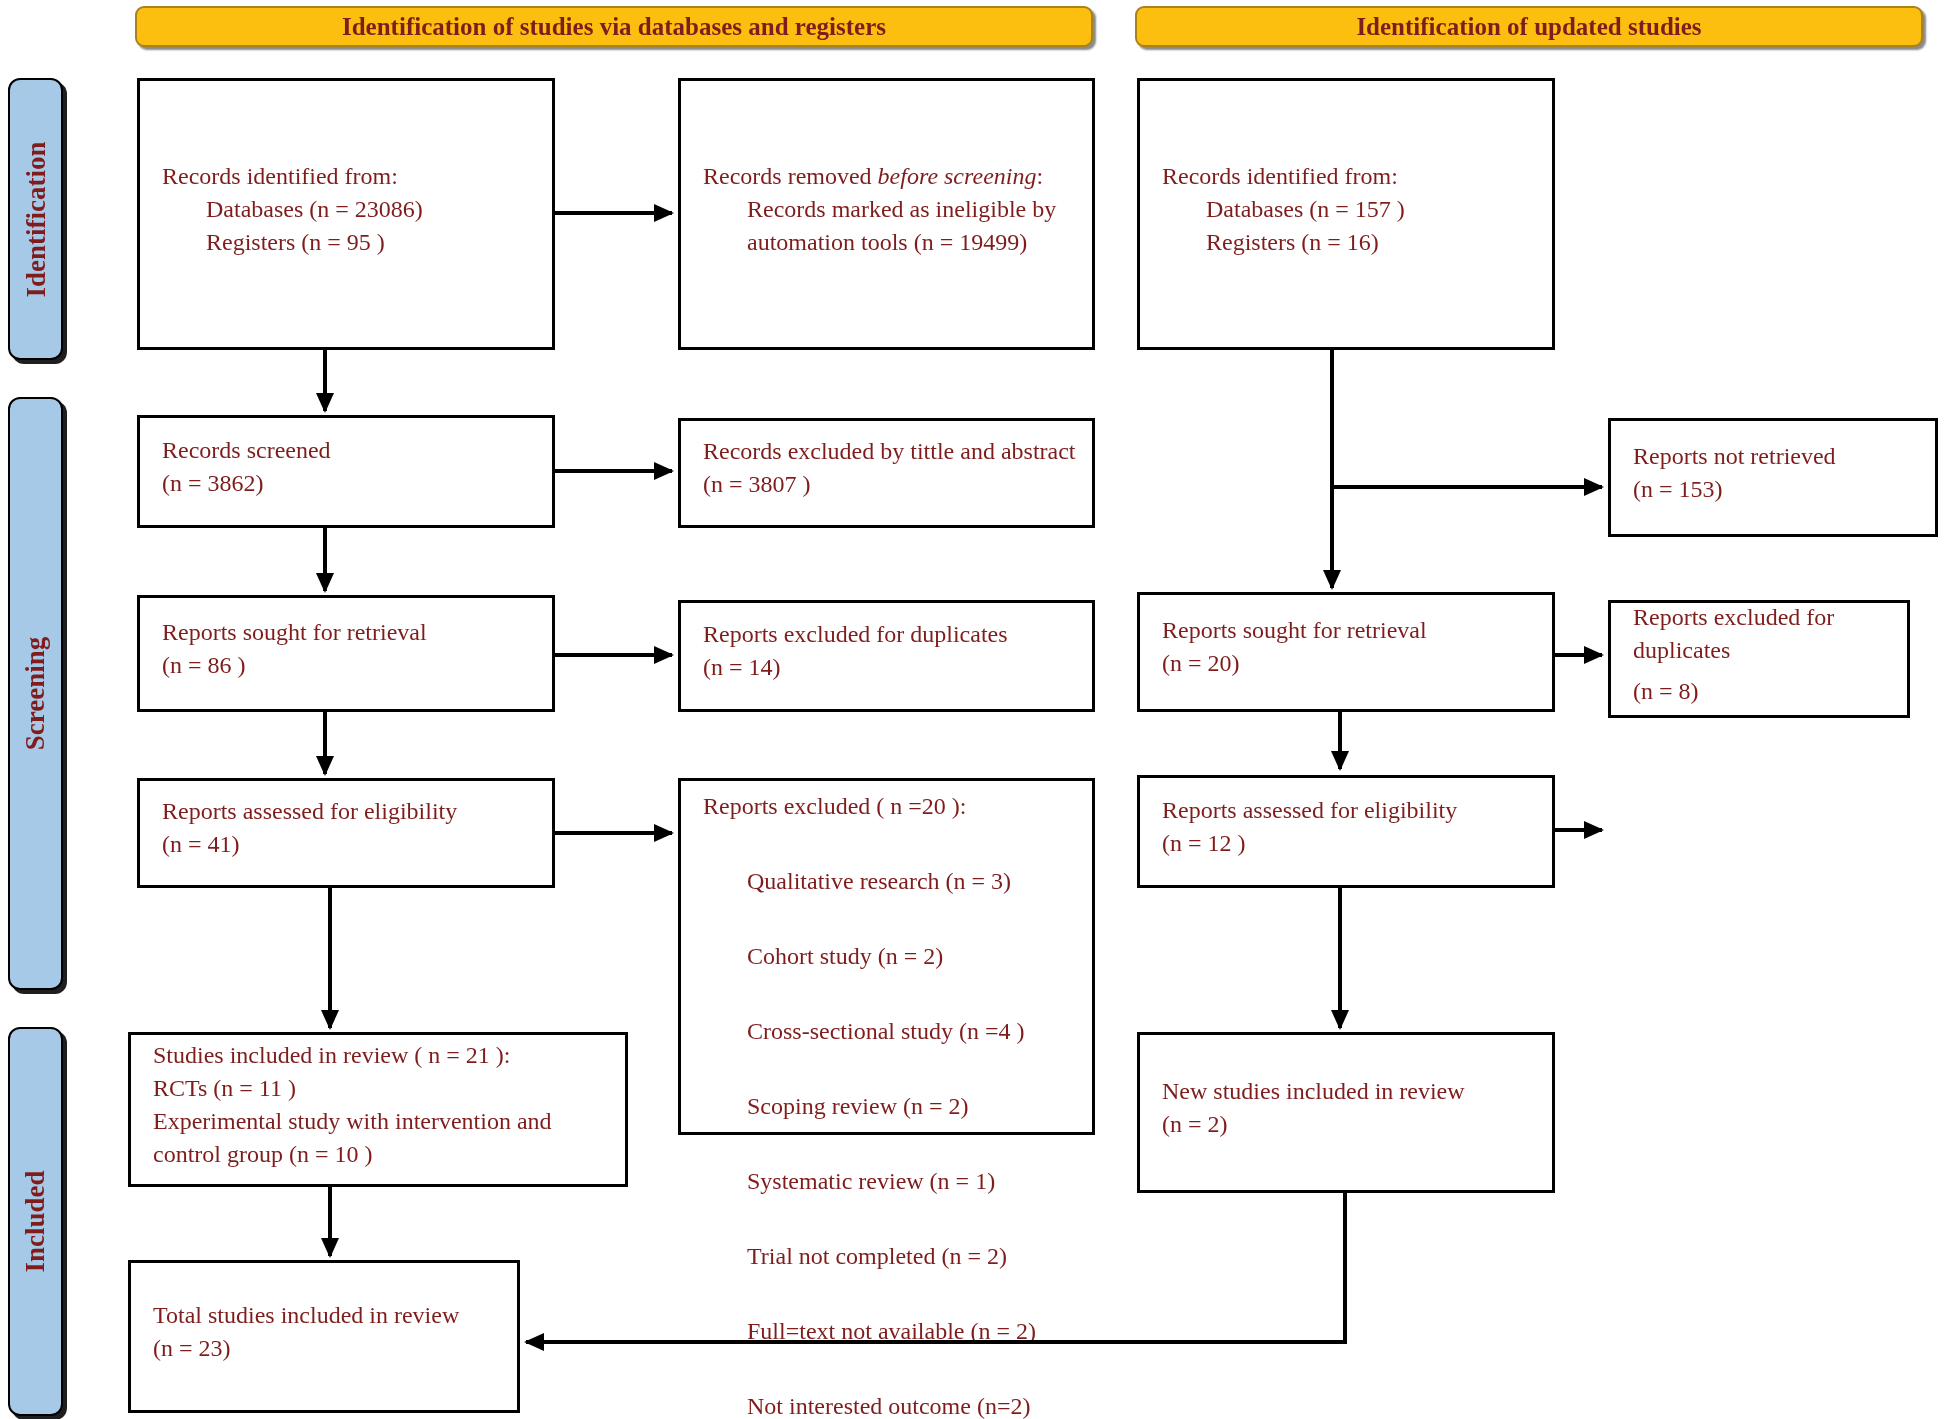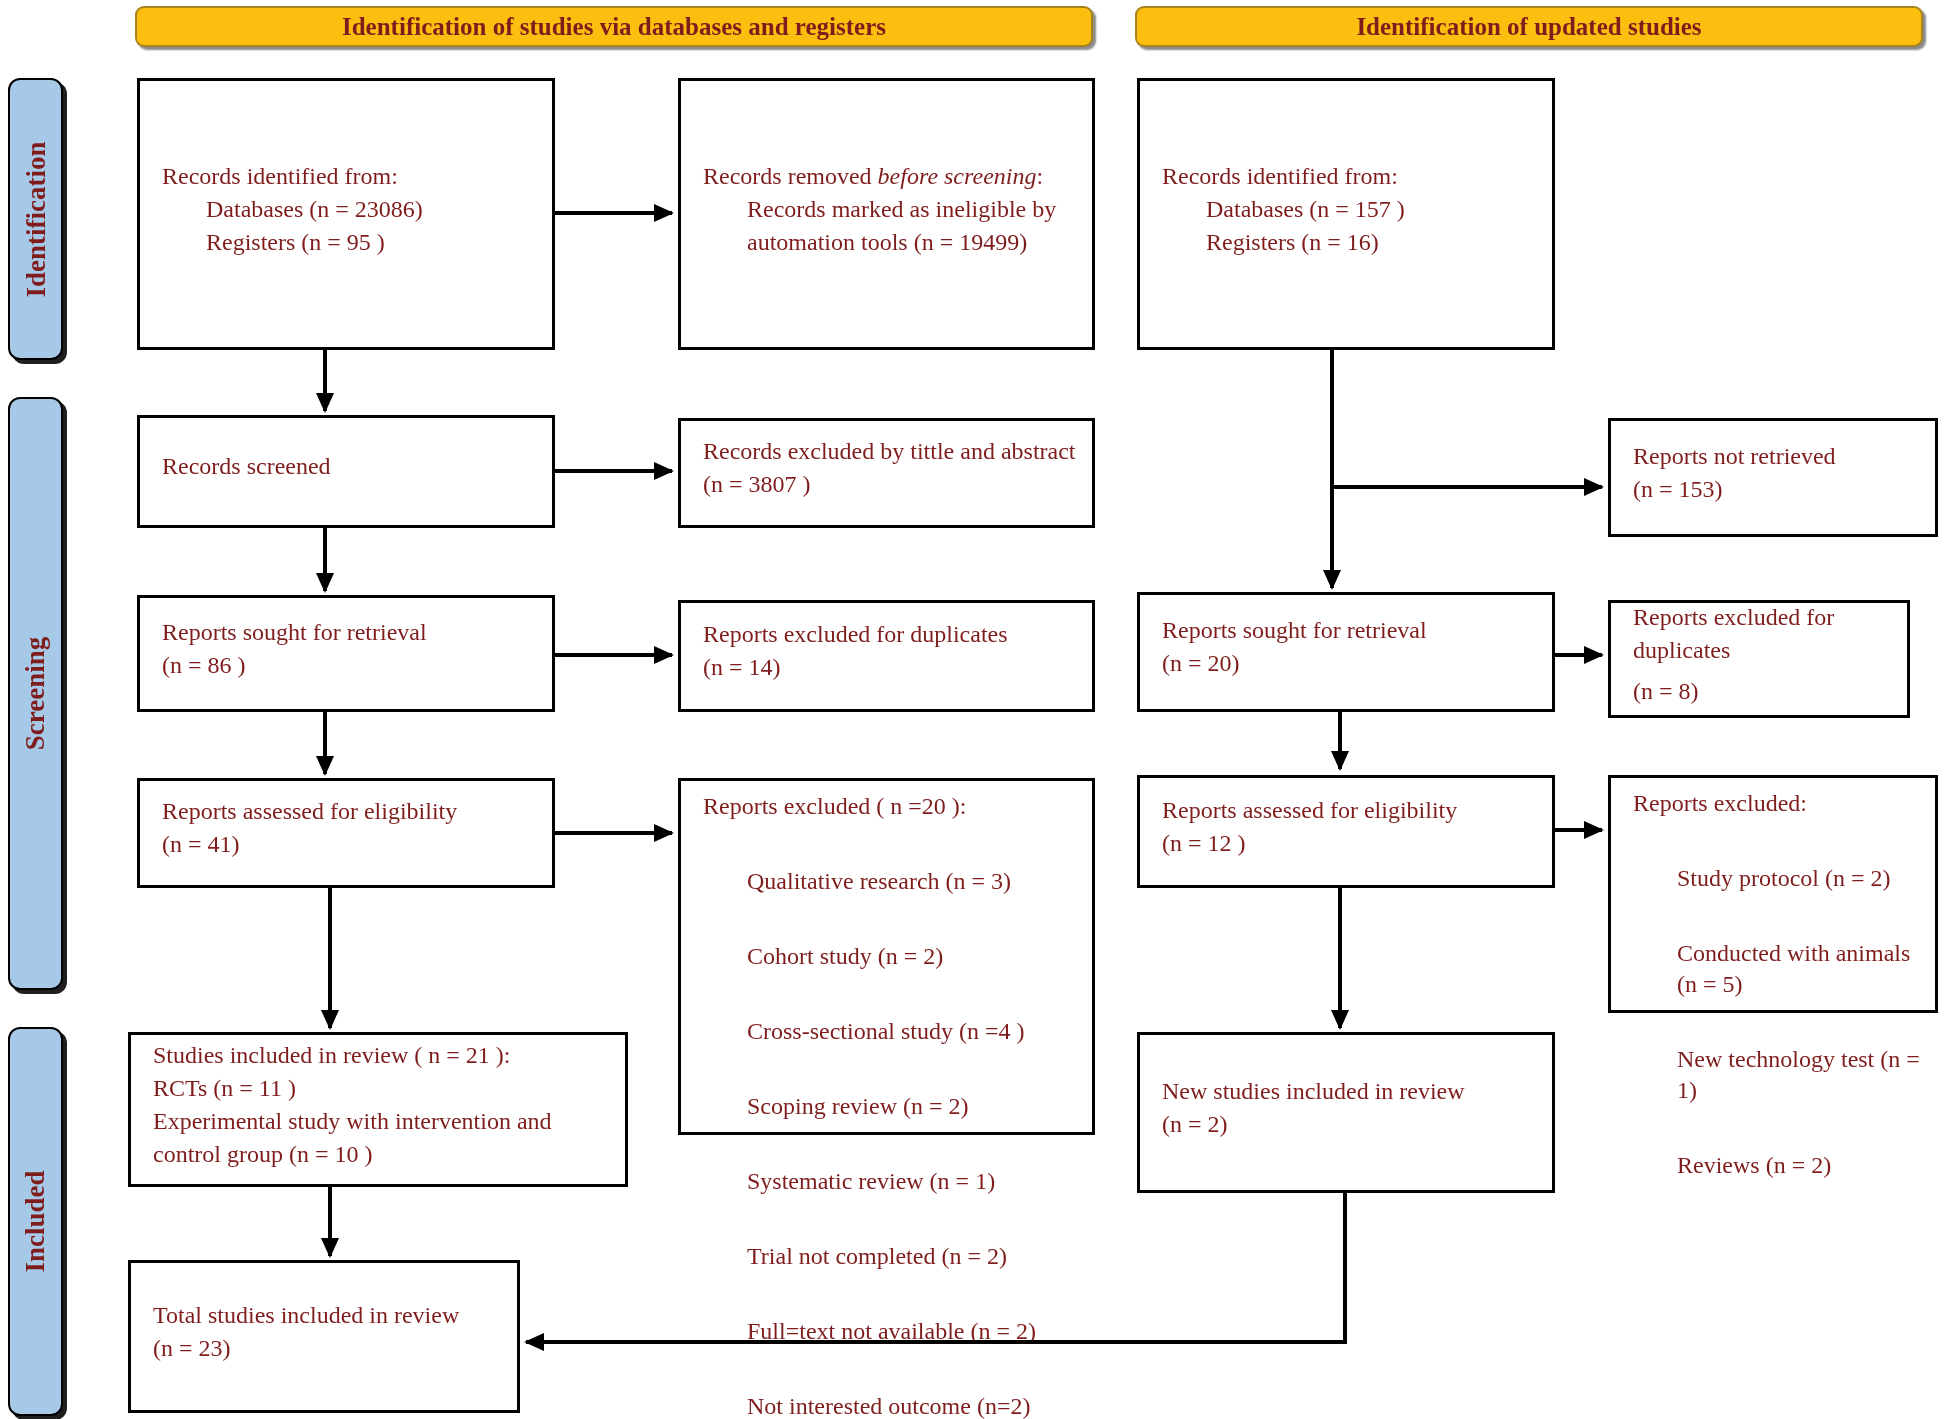--- a/index.html
+++ b/index.html
@@ -73,20 +73,21 @@
   </div>
 
   <div class="box" style="left:137px;top:78px;width:418px;height:272px">
     <div>Records identified from:</div>
     <div class="indent">Databases (n = 23086)</div>
     <div class="indent">Registers (n = 95 )</div>
   </div>
 
   <div class="box" style="left:137px;top:415px;width:418px;height:113px">
     <div>Records screened</div>
+    <div>(n = 3862)</div>
   </div>
 
   <div class="box" style="left:137px;top:595px;width:418px;height:117px">
     <div>Reports sought for retrieval</div>
     <div>(n = 86 )</div>
   </div>
 
   <div class="box" style="left:137px;top:778px;width:418px;height:110px">
     <div>Reports assessed for eligibility</div>
     <div>(n = 41)</div>
@@ -155,27 +156,20 @@
     <div>Reports not retrieved</div>
     <div>(n = 153)</div>
   </div>
 
   <div class="box" style="left:1608px;top:600px;width:302px;height:118px">
     <div>Reports excluded for</div>
     <div>duplicates</div>
     <div class="gap-top">(n = 8)</div>
   </div>
 
-  <div class="box top-align" style="left:1608px;top:775px;width:330px;height:238px">
-    <div>Reports excluded:</div>
-    <div class="indent">Study protocol (n = 2)</div>
-    <div class="indent">Conducted with animals (n = 5)</div>
-    <div class="indent">New technology test (n = 1)</div>
-    <div class="indent">Reviews (n = 2)</div>
-  </div>
 
   <svg class="arrows" width="1947" height="1419" viewBox="0 0 1947 1419">
     <defs>
       <marker id="ah" markerUnits="userSpaceOnUse" markerWidth="20" markerHeight="18" refX="18" refY="9" orient="auto">
         <path d="M0,0 L20,9 L0,18 Z" fill="#000"></path>
       </marker>
     </defs>
     <g stroke="#000" stroke-width="4" fill="none">
       <line x1="325" y1="350" x2="325" y2="411" marker-end="url(#ah)"></line>
       <line x1="555" y1="213" x2="672" y2="213" marker-end="url(#ah)"></line>

